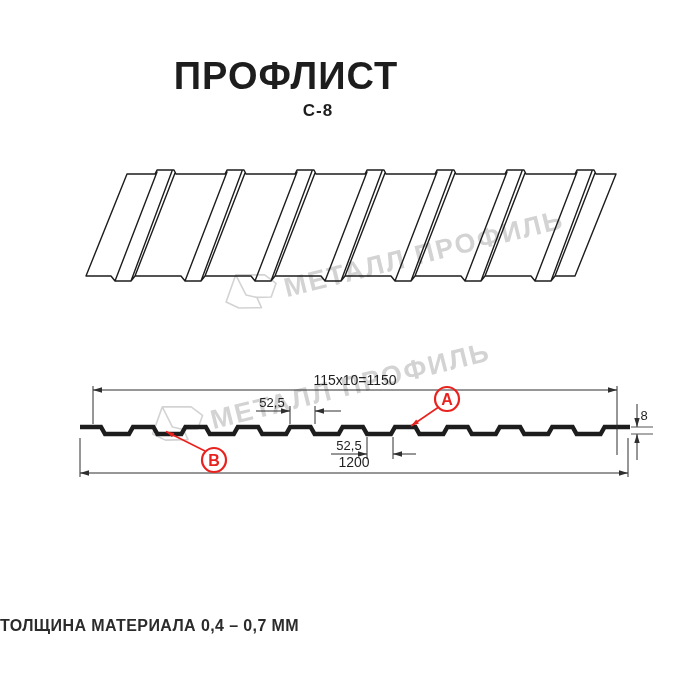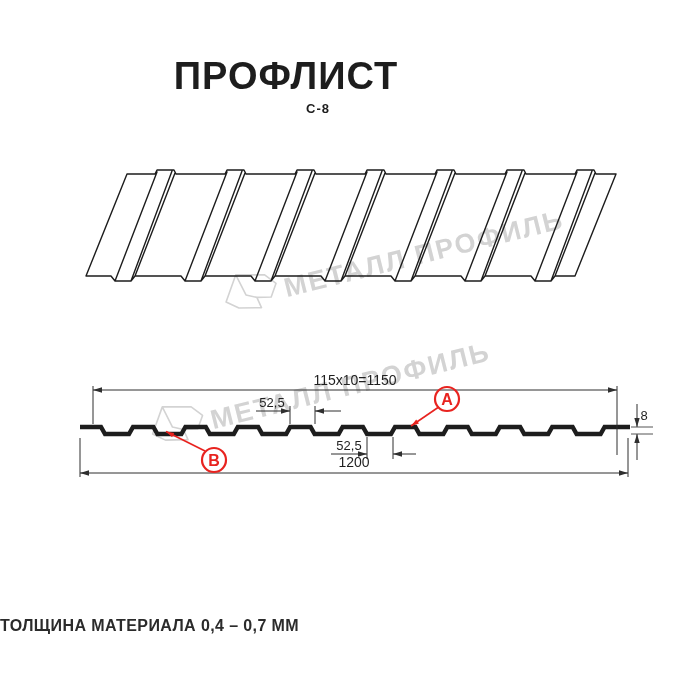--- a/index.html
+++ b/index.html
@@ -6,21 +6,21 @@
   body{width:700px;height:700px;position:relative;font-family:"Liberation Sans",sans-serif;overflow:hidden;}
   :root{
     --ink:#1d1d1d; --dim:#2f2f2f; --red:#e8231f; --wm:#d3d3d3; --text:#2b2b2b;
   }
   .page-title{
     position:absolute;left:0;top:55px;width:572px;text-align:center;
     font-size:38px;font-weight:bold;letter-spacing:1px;color:var(--ink);
   }
   .profile-code{
     position:absolute;left:0;top:101px;width:636px;text-align:center;
-    font-size:13px;font-weight:bold;letter-spacing:1px;color:var(--ink);
+    font-size:17px;font-weight:bold;letter-spacing:1px;color:var(--ink);
   }
   .footer-note{
     position:absolute;left:0;top:617px;width:700px;
     font-size:16px;font-weight:600;letter-spacing:.4px;color:var(--text);
   }
   svg#diagram{position:absolute;left:0;top:0;}
   .ln{stroke:var(--ink);stroke-width:1.4;fill:none;stroke-linejoin:round;stroke-linecap:round;}
   .profile{stroke:var(--ink);stroke-width:4.4;fill:none;stroke-linejoin:miter;}
   .dim{stroke:var(--dim);stroke-width:1;fill:none;}
   .thin{stroke:#555;stroke-width:1;fill:none;}

